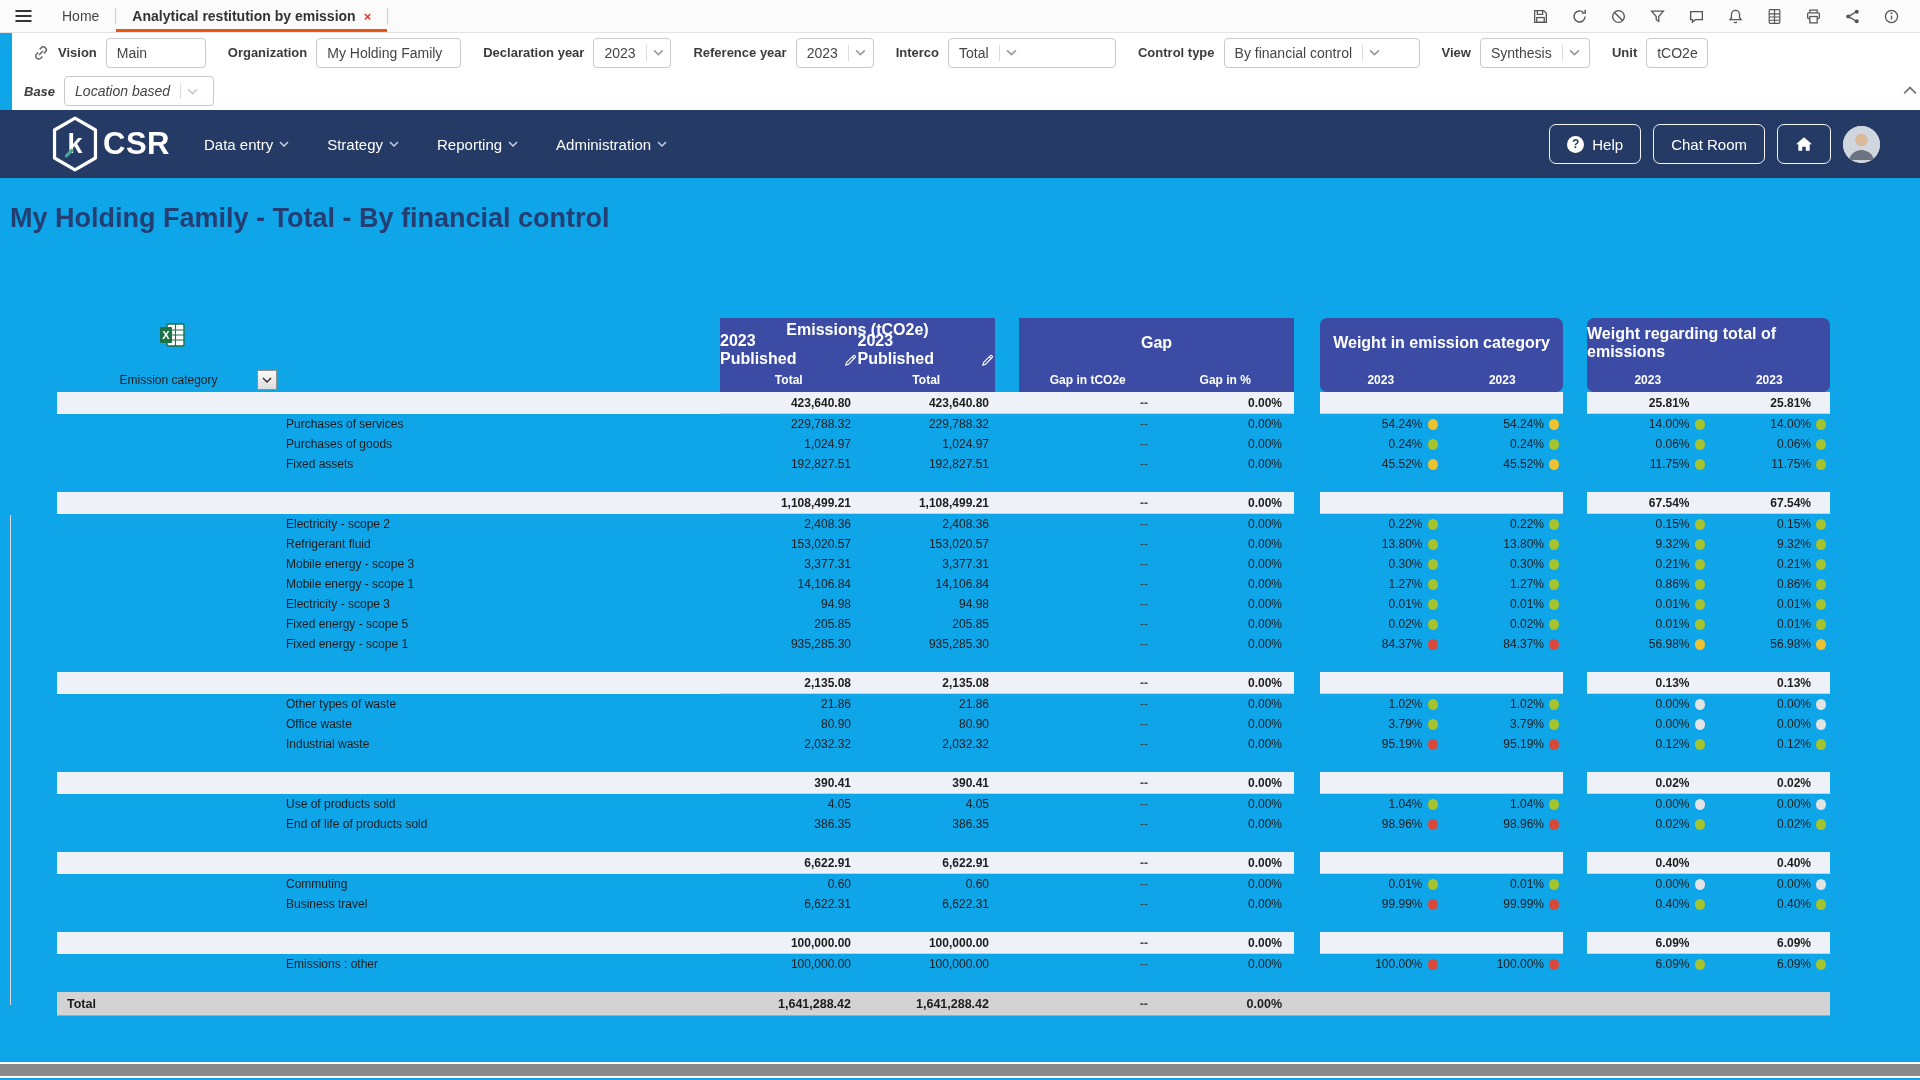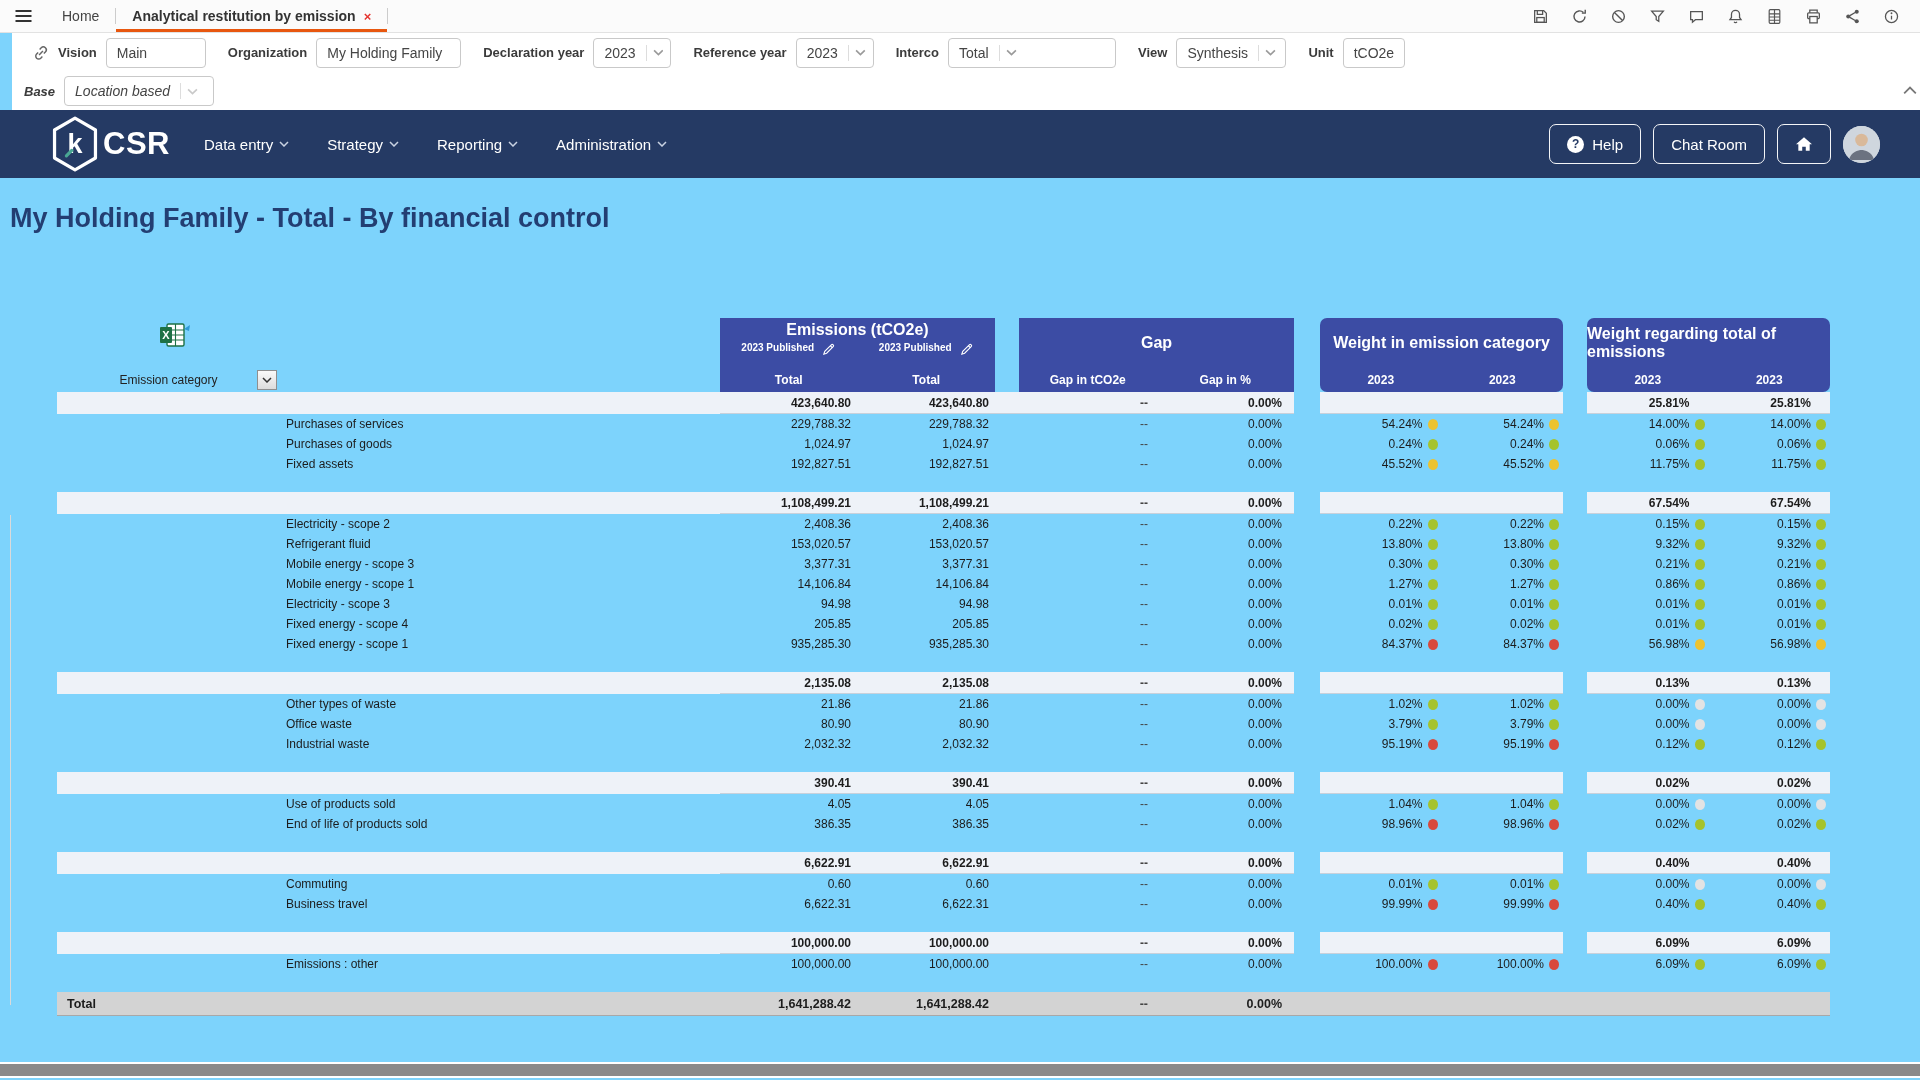--- a/index.html
+++ b/index.html
@@ -1,17 +1,17 @@
 <!DOCTYPE html>
 <html><head>
 <meta charset="utf-8">
 <style>
   * { margin:0; padding:0; box-sizing:border-box; }
   html,body { width:1920px; height:1080px; background:#fff; font-family:"Liberation Sans", sans-serif; overflow:hidden; }
-  .page { position:relative; width:1920px; height:1080px; background:#7dd3fc; }
+  .page { position:relative; width:1920px; height:1080px; background:#0ea5e9; }
 
   
   .tabbar { position:absolute; top:0; left:0; width:1920px; height:33px; background:#fbfbfb; border-bottom:1px solid #e2e2e2; display:flex; align-items:stretch; }
   .burger { width:46px; display:flex; align-items:center; justify-content:center; cursor:pointer; }
   .tab { display:flex; align-items:center; gap:8px; padding:0 16px; font-size:14px; color:#444; cursor:pointer; }
   .tab.active { font-weight:bold; color:#333; box-shadow:inset 0 -3px 0 #e8570f; }
   .tab-sep { width:1px; height:16px; background:#ccc; align-self:center; }
   .tab-close { color:#e5342f; font-weight:bold; font-size:13px; cursor:pointer; }
   .tab-icons { margin-left:auto; display:flex; align-items:center; gap:21px; padding-right:20px; }
   .ticon { display:inline-flex; width:18px; height:18px; align-items:center; justify-content:center; cursor:pointer; }
@@ -56,21 +56,21 @@
   .xlsx { position:absolute; left:101px; top:2px; cursor:pointer; }
   .h-left-labels { position:absolute; bottom:0; left:0; right:26px; height:24px; display:flex; }
   .h-lbl { position:relative; display:flex; align-items:center; justify-content:center; font-size:12px; color:#222; }
   .h-lbl.cat { width:223px; } .h-lbl.sub { width:414px; }
   .filterbox { position:absolute; right:3px; top:2px; width:20px; height:20px; border:1px solid #8f8f8f; background:linear-gradient(#fafafa,#dcdcdc); display:flex; align-items:center; justify-content:center; cursor:pointer; }
   .hblk { background:#3c4ca4; color:#fff; display:flex; flex-direction:column; }
   .hb-em,.hb-gap { width:275px; } .hb-wc,.hb-wt { width:243px;border-radius:7px; }
   .hb-title { height:24px; display:flex; align-items:center; justify-content:center; font-size:16px; font-weight:bold; }
   .hb-title.tall { flex:1; }
   .hb-years { height:26px; display:flex; }
-  .hy { width:50%; display:flex; align-items:flex-start; justify-content:center; gap:7px; font-size:10px; font-weight:bold; }
+  .hy { width:50%; display:flex; align-items:flex-end; justify-content:center; gap:7px; font-size:16px; font-weight:bold; }
   .hb-bottom { height:24px; display:flex; }
   .hb-bottom div { width:50%; display:flex; align-items:center; justify-content:center; font-size:12px; font-weight:bold; }
   .hgut24 { width:24px; } .hgut26 { width:26px; }
 
   
   .trow { display:flex; height:20px; font-size:12px; color:#1c1c1c; }
   .trow.cat { height:22px; font-weight:bold; }
   .segA { display:flex; width:1237px; }
   .c { display:flex; align-items:center; }
   .cat-lbl { width:223px; padding-left:10px; }
@@ -239,20 +239,30 @@
       <div class="fgroup w-interco">
         <span class="flabel">Interco</span>
         <div class="fselect">
             <span class="fvalue">Total</span>
             <span class="fsep"></span>
             <svg width="11" height="7" viewBox="0 0 10 6" fill="none" stroke="#9a9a9a" stroke-width="1.5">
               <path d="M1 1l4 4 4-4"></path>
             </svg>
           </div>
       </div>
+      <div class="fgroup w-ctrl">
+        <span class="flabel">Control type</span>
+        <div class="fselect">
+            <span class="fvalue">By financial control</span>
+            <span class="fsep"></span>
+            <svg width="11" height="7" viewBox="0 0 10 6" fill="none" stroke="#9a9a9a" stroke-width="1.5">
+              <path d="M1 1l4 4 4-4"></path>
+            </svg>
+          </div>
+      </div>
       <div class="fgroup w-view">
         <span class="flabel">View</span>
         <div class="fselect">
             <span class="fvalue">Synthesis</span>
             <span class="fsep"></span>
             <svg width="11" height="7" viewBox="0 0 10 6" fill="none" stroke="#9a9a9a" stroke-width="1.5">
               <path d="M1 1l4 4 4-4"></path>
             </svg>
           </div>
       </div>
@@ -763,21 +773,21 @@
             </div>
             <div class="c w">
               <span class="wv">0.01%</span>
               <span class="dot" style="background: rgb(165, 195, 44);"></span>
             </div>
           </div>
         </div>
         <div class="trow sub">
           <div class="segA">
             <div class="c cat-lbl"></div>
-            <div class="c sub-lbl">Fixed energy - scope 4</div>
+            <div class="c sub-lbl">Fixed energy - scope 5</div>
             <div class="c gutA"></div>
             <div class="valwrap">
               <div class="c v e">205.85</div>
               <div class="c v e e2">205.85</div>
               <div class="c gutB"></div>
               <div class="c v p gapdash">--</div>
               <div class="c v p p2">0.00%</div>
             </div>
           </div>
           <div class="gut26"></div>

